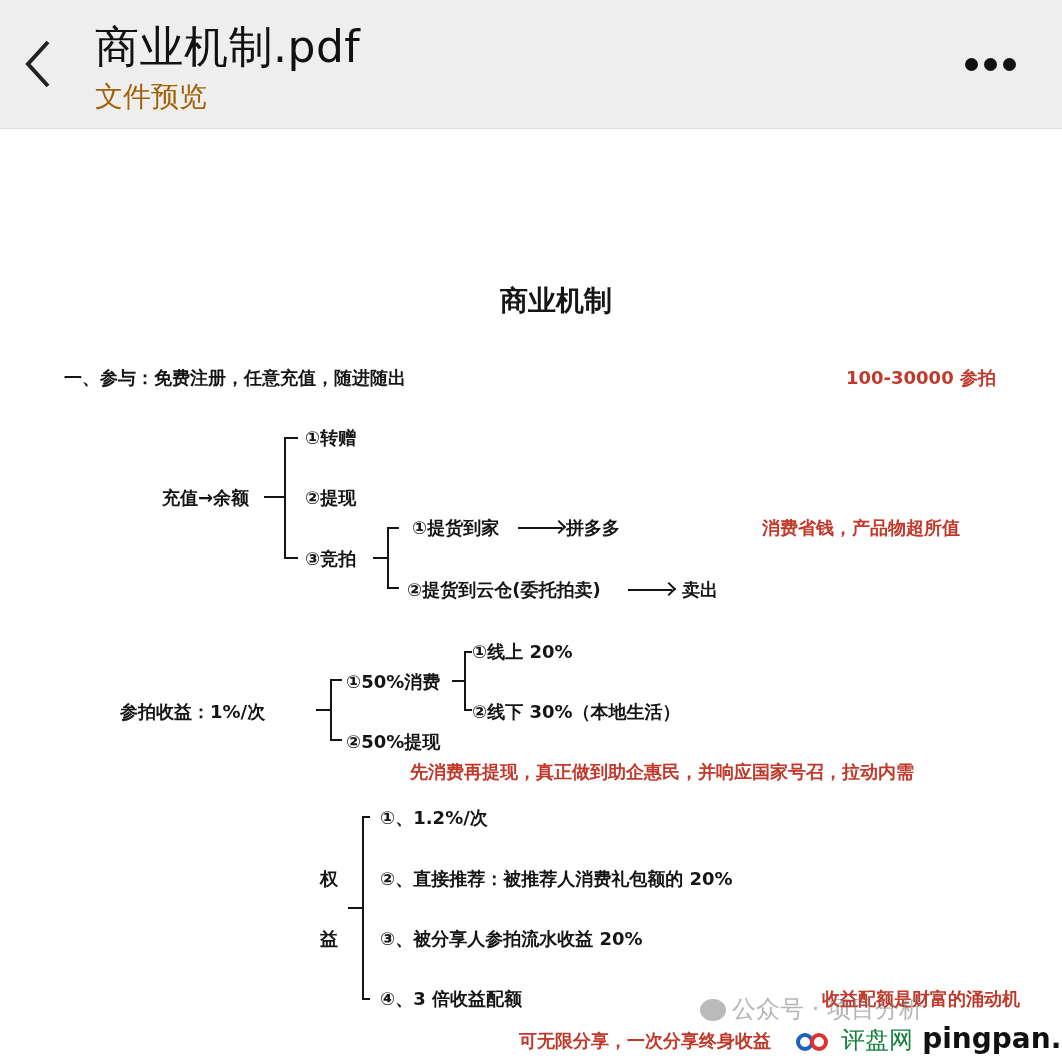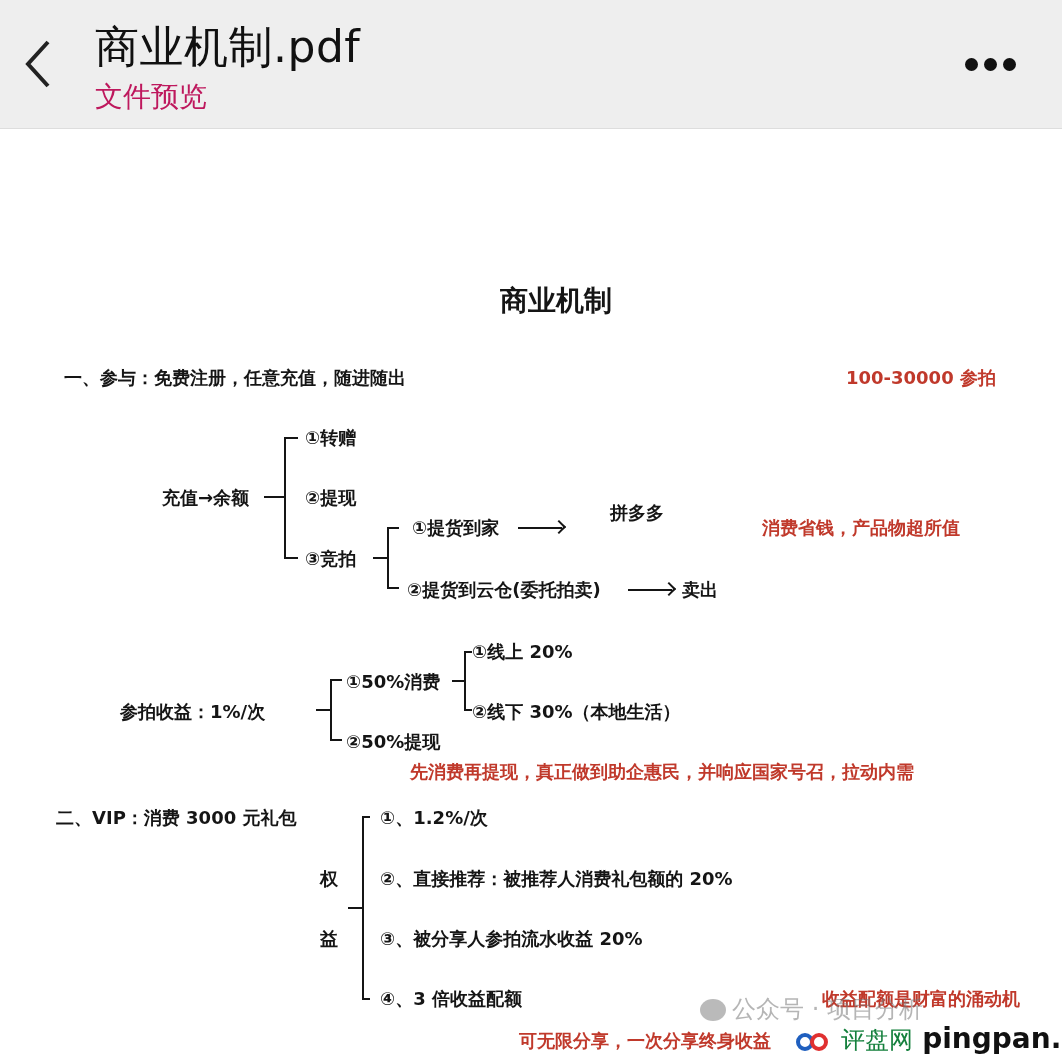--- a/index.html
+++ b/index.html
@@ -8,21 +8,21 @@
     background:#ffffff;
     font-family:"DejaVu Sans", "Liberation Sans", sans-serif;
     color:#111;
   }
   .header {
     position:absolute; left:0; top:0; width:1062px; height:128px;
     background:#eeeeee; border-bottom:1px solid #dddddd;
   }
   .back-btn { position:absolute; left:18px; top:36px; width:44px; height:56px; cursor:pointer; }
   .title { position:absolute; left:95px; top:18px; font-size:44px; color:#111; letter-spacing:0.5px; }
-  .subtitle { position:absolute; left:95px; top:78px; font-size:28px; color:#be185d; }
+  .subtitle { position:absolute; left:95px; top:78px; font-size:28px; color:#a16207; }
   .more-btn { position:absolute; left:955px; top:50px; width:70px; height:30px; cursor:pointer; }
   .more-btn span { position:absolute; top:8px; width:13px; height:13px; border-radius:50%; background:#111; }
 
   .doc { position:absolute; left:0; top:129px; width:1062px; height:930px; }
   .t { position:absolute; white-space:nowrap; font-weight:bold; font-size:18px; color:#151515; }
   .red { color:#c0392b; }
   .doc-title { font-size:28px; font-weight:bold; }
   .line { position:absolute; background:#151515; }
   .arrow { position:absolute; height:2px; background:#151515; }
   .arrow:after { content:""; position:absolute; right:-2px; top:-5px; width:8px; height:8px;
@@ -61,21 +61,21 @@
   <div class="t" style="left:305px;top:297px;">①转赠</div>
   <div class="t" style="left:305px;top:357px;">②提现</div>
   <div class="t" style="left:305px;top:418px;">③竞拍</div>
 
   <div class="line" style="left:373px;top:428px;width:14px;height:2px;"></div>
   <div class="line" style="left:387px;top:398px;width:2px;height:62px;"></div>
   <div class="line" style="left:387px;top:398px;width:12px;height:2px;"></div>
   <div class="line" style="left:387px;top:458px;width:12px;height:2px;"></div>
   <div class="t" style="left:412px;top:387px;">①提货到家</div>
   <div class="arrow" style="left:518px;top:398px;width:44px;"></div>
-  <div class="t" style="left:566px;top:372px;margin-left:44px;">拼多多</div>
+  <div class="t" style="left:566px;top:387px;">拼多多</div>
   <div class="t red" style="left:762px;top:387px;">消费省钱，产品物超所值</div>
 
   <div class="t" style="left:407px;top:449px;">②提货到云仓(委托拍卖)</div>
   <div class="arrow" style="left:628px;top:460px;width:44px;"></div>
   <div class="t" style="left:682px;top:449px;">卖出</div>
 
   <div class="t" style="left:120px;top:571px;">参拍收益：1%/次</div>
   <div class="line" style="left:316px;top:580px;width:14px;height:2px;"></div>
   <div class="line" style="left:330px;top:550px;width:2px;height:62px;"></div>
   <div class="line" style="left:330px;top:550px;width:12px;height:2px;"></div>
@@ -85,21 +85,20 @@
 
   <div class="line" style="left:452px;top:551px;width:12px;height:2px;"></div>
   <div class="line" style="left:464px;top:522px;width:2px;height:60px;"></div>
   <div class="line" style="left:464px;top:522px;width:8px;height:2px;"></div>
   <div class="line" style="left:464px;top:580px;width:8px;height:2px;"></div>
   <div class="t" style="left:472px;top:511px;">①线上 20%</div>
   <div class="t" style="left:472px;top:571px;">②线下 30%（本地生活）</div>
 
   <div class="t red" style="left:410px;top:631px;">先消费再提现，真正做到助企惠民，并响应国家号召，拉动内需</div>
 
-  <div class="t" style="left:56px;top:677px;">二、VIP：消费 3000 元礼包</div>
   <div class="t" style="left:320px;top:738px;">权</div>
   <div class="t" style="left:320px;top:798px;">益</div>
   <div class="line" style="left:348px;top:778px;width:14px;height:2px;"></div>
   <div class="line" style="left:362px;top:687px;width:2px;height:184px;"></div>
   <div class="line" style="left:362px;top:687px;width:8px;height:2px;"></div>
   <div class="line" style="left:362px;top:869px;width:8px;height:2px;"></div>
   <div class="t" style="left:380px;top:677px;">①、1.2%/次</div>
   <div class="t" style="left:380px;top:738px;">②、直接推荐：被推荐人消费礼包额的 20%</div>
   <div class="t" style="left:380px;top:798px;">③、被分享人参拍流水收益 20%</div>
   <div class="t" style="left:380px;top:858px;">④、3 倍收益配额</div>

